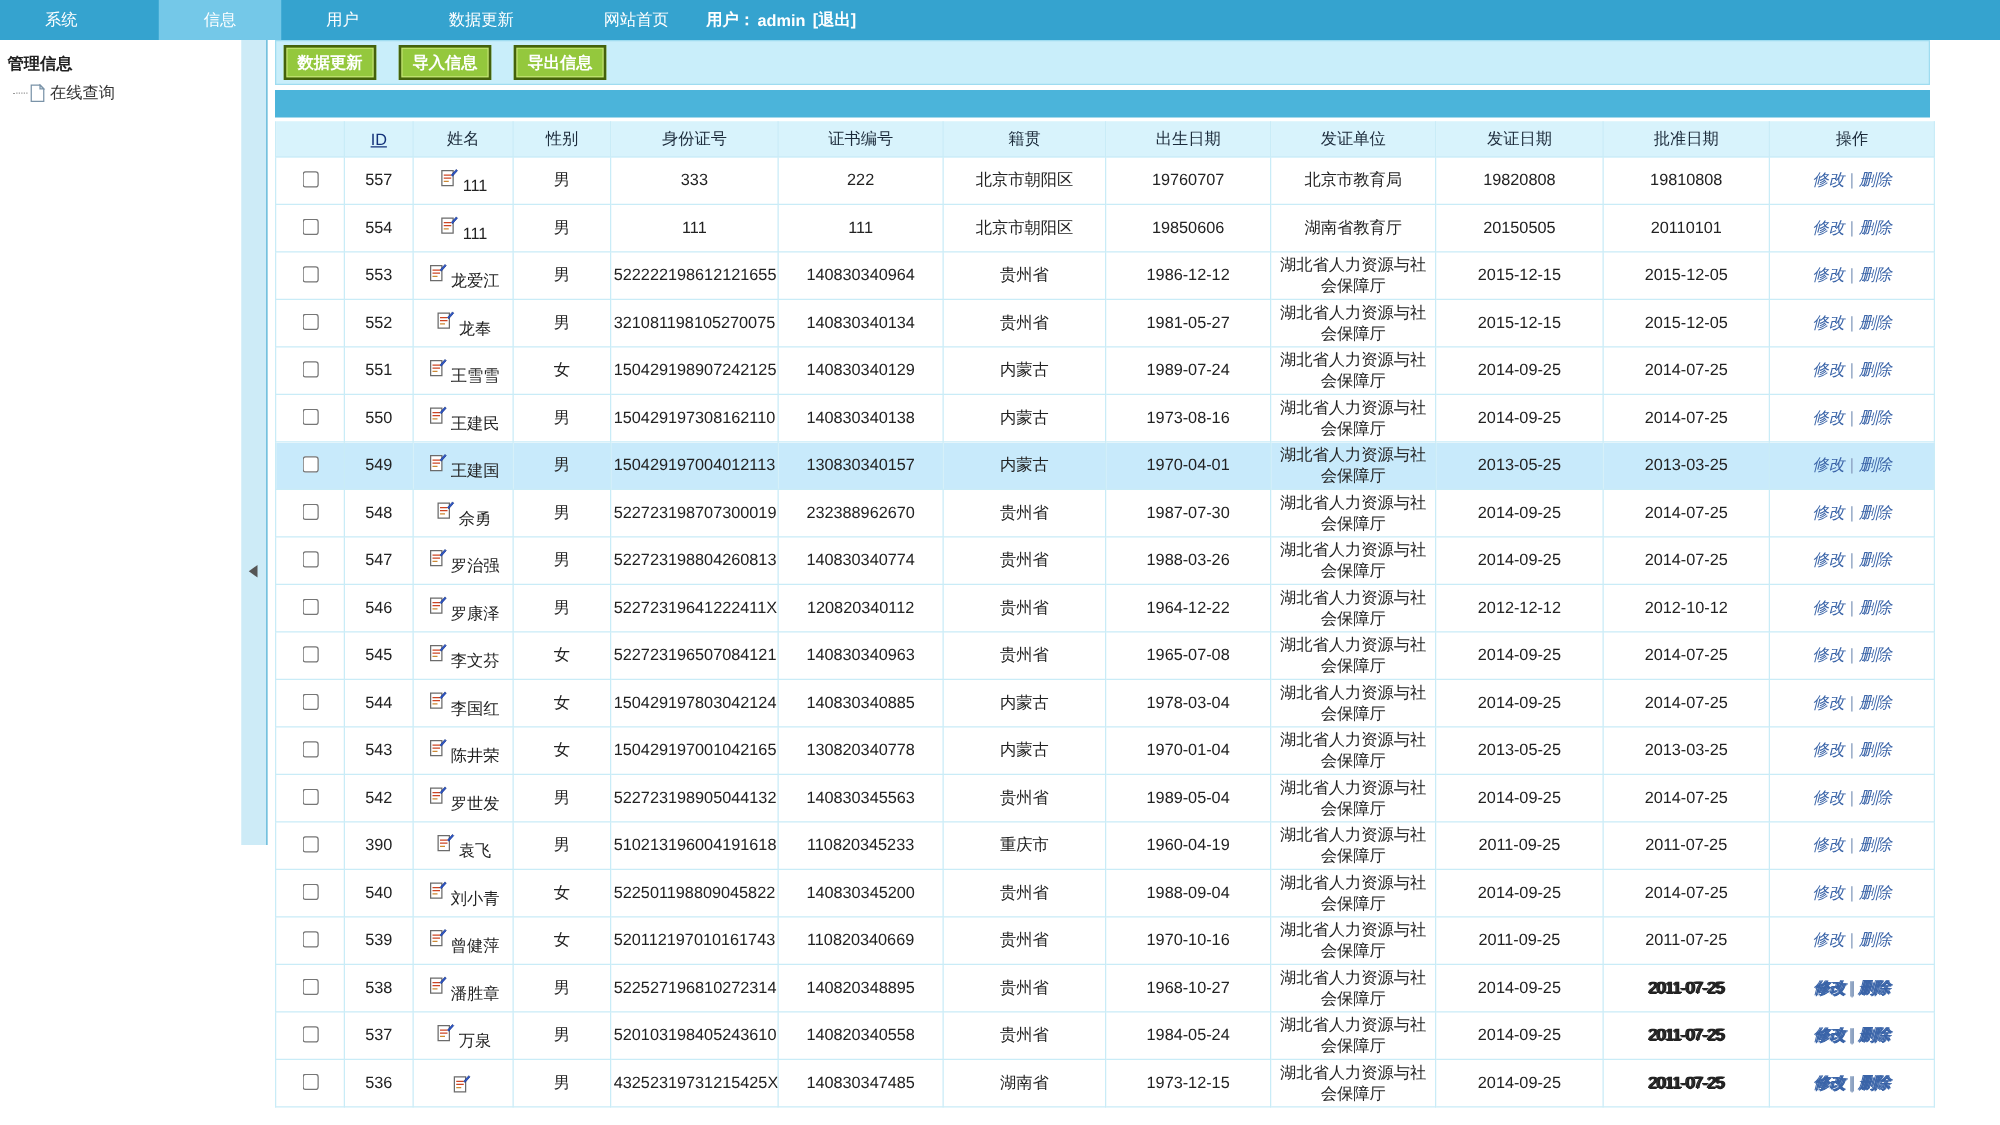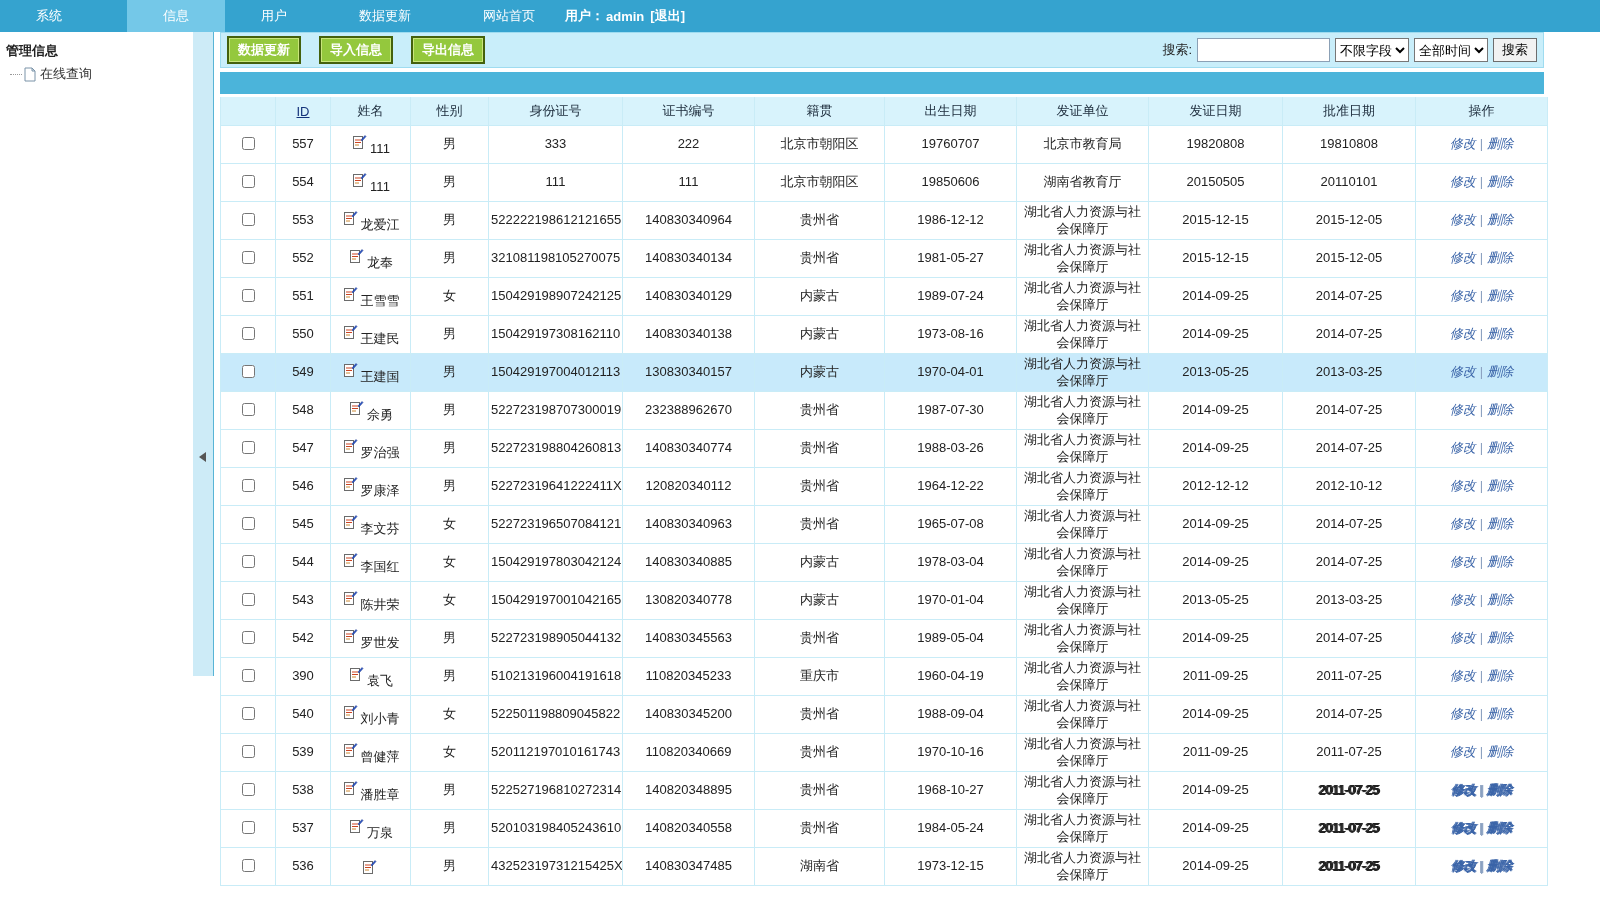--- a/index.html
+++ b/index.html
@@ -143,31 +143,20 @@
     <span class="arrow"></span>
   </div>
 
   <main class="main">
 
 
     <div class="toolbar">
       <button class="btn-green">数据更新</button>
       <button class="btn-green">导入信息</button>
       <button class="btn-green">导出信息</button>
-      <div class="search-group">
-        <label>搜索:</label>
-        <input type="text" value="" style="">
-        <select>
-          <option>不限字段</option>
-        </select>
-        <select>
-          <option>全部时间</option>
-        </select>
-        <button class="btn-search">搜索</button>
-      </div>
     </div>
 
     <div class="bluebar"></div>
 
     <table class="grid">
       <colgroup>
         <col style="width:55px">
           <col style="width:55px">
           <col style="width:80px">
           <col style="width:78px">

